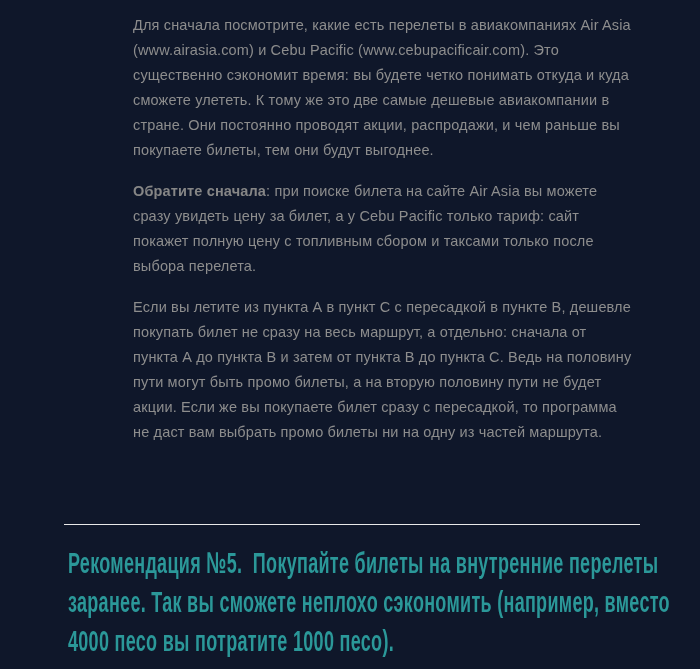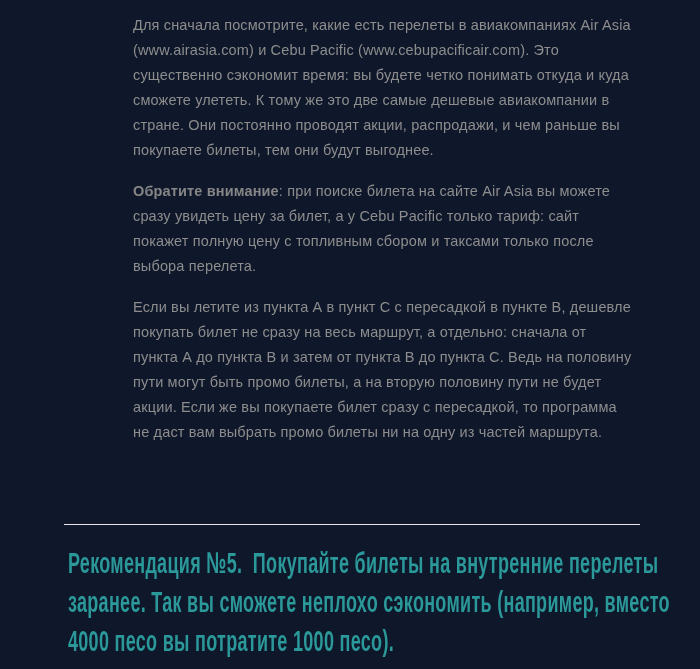--- a/index.html
+++ b/index.html
@@ -59,21 +59,21 @@
   }
 </style>
 </head>
 <body>
 
 <div class="page">
 
   <div class="text-col">
     <p class="para"><span class="lead"></span><span>Для сначала посмотрите, какие есть перелеты в авиакомпаниях Air Asia (www.airasia.com) и Cebu Pacific (www.cebupacificair.com). Это существенно сэкономит время: вы будете четко понимать откуда и куда сможете улететь. К тому же это две самые дешевые авиакомпании в стране. Они постоянно проводят акции, распродажи, и чем раньше вы покупаете билеты, тем они будут выгоднее.</span></p>
 
-    <p class="para"><span class="lead">Обратите внимание</span><span>: при поиске билета на сайте Air Asia вы можете сразу увидеть цену за билет, а у Cebu Pacific только тариф: сайт покажет полную цену с топливным сбором и таксами только после выбора перелета.</span></p>
+    <p class="para"><span class="lead">Обратите сначала</span><span>: при поиске билета на сайте Air Asia вы можете сразу увидеть цену за билет, а у Cebu Pacific только тариф: сайт покажет полную цену с топливным сбором и таксами только после выбора перелета.</span></p>
 
     <p class="para"><span class="lead"></span><span>Если вы летите из пункта А в пункт С с пересадкой в пункте В, дешевле покупать билет не сразу на весь маршрут, а отдельно: сначала от пункта А до пункта В и затем от пункта В до пункта С. Ведь на половину пути могут быть промо билеты, а на вторую половину пути не будет акции. Если же вы покупаете билет сразу с пересадкой, то программа не даст вам выбрать промо билеты ни на одну из частей маршрута.</span></p>
 
   </div>
 
   <div class="divider"></div>
 
   <div class="rec-heading">
     <div class="rec-line">Рекомендация №5.&nbsp; Покупайте билеты на внутренние перелеты</div>
     <div class="rec-line">заранее. Так вы сможете неплохо сэкономить (например, вместо</div>

